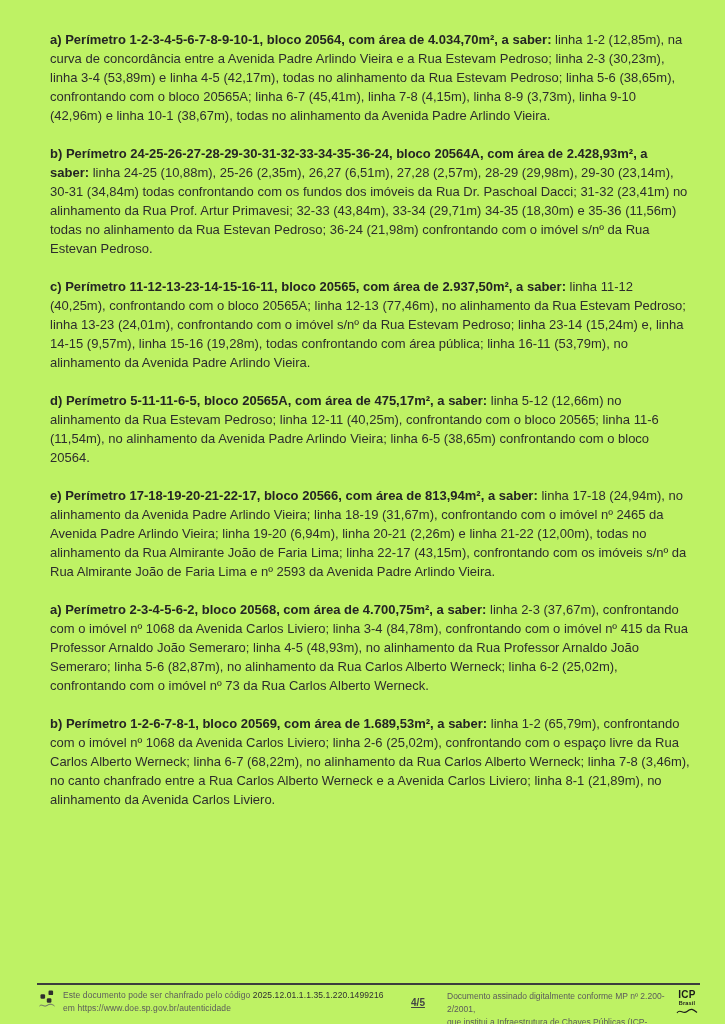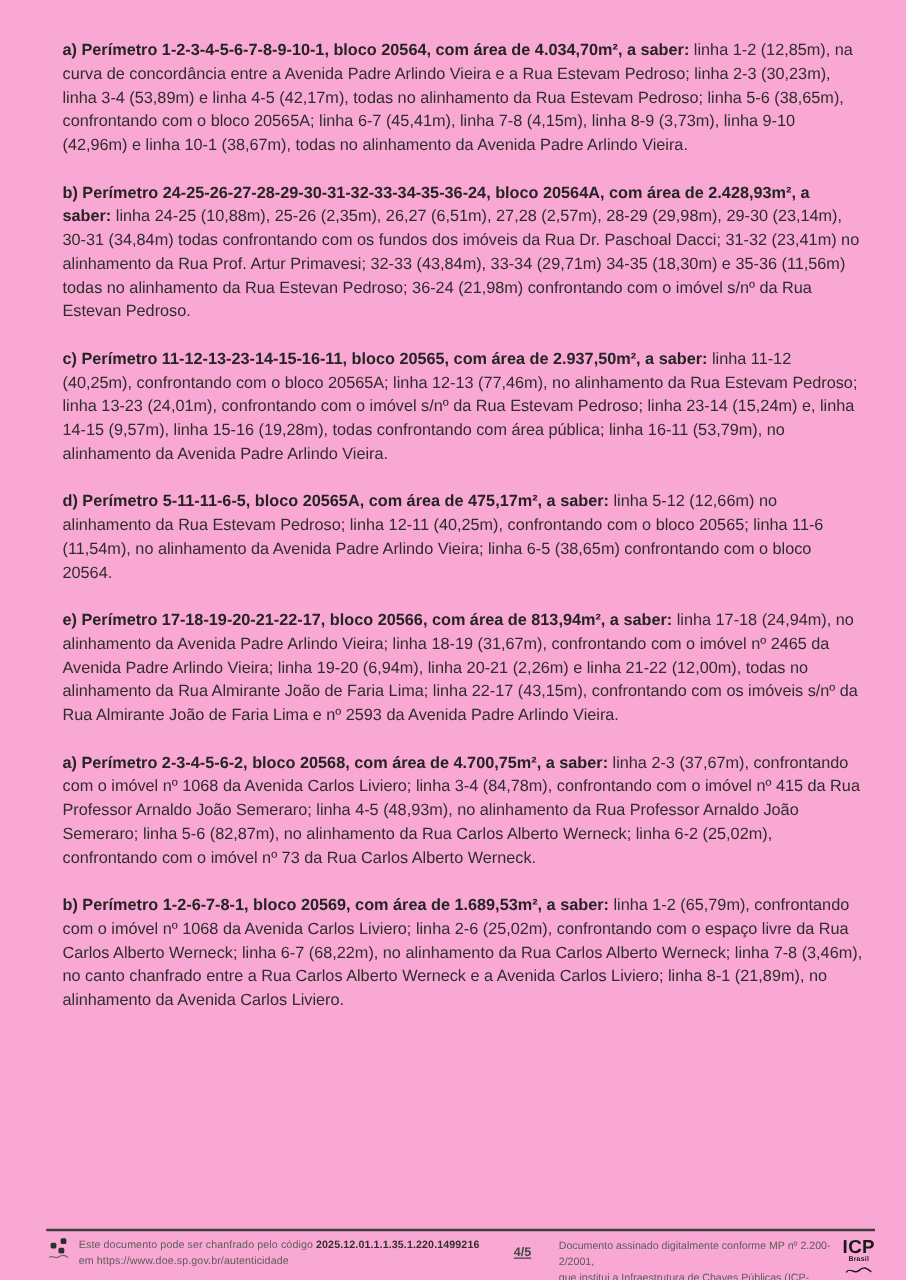--- a/index.html
+++ b/index.html
@@ -4,21 +4,21 @@
 <style>
   * { margin: 0; padding: 0; box-sizing: border-box; }
   html, body { background: #e8e8e8; }
   body { font-family: "Liberation Sans", sans-serif; }
 
   .page {
     position: relative;
     width: 725px;
     height: 1024px;
     margin: 0 auto;
-    background: #f9a8d4;
+    background: #bef264;
     overflow: hidden;
   }
 
   .content {
     position: absolute;
     left: 50px;
     top: 30px;
     width: 640px;
     font-size: 13px;
     line-height: 19px;
@@ -61,21 +61,21 @@
     flex-direction: column;
     align-items: center;
     padding-top: 1px;
   }
   .f-left-text {
     font-size: 8.5px;
     line-height: 13px;
     color: #5b5b5b;
     letter-spacing: 0.1px;
   }
-  .f-left-text b { color: #2f2f2f; font-weight: 700; }
+  .f-left-text b { color: #2f2f2f; font-weight: 400; }
 
   .f-page {
     width: 58px;
     text-align: center;
     font-size: 10px;
     font-weight: 700;
     color: #444444;
     padding-top: 8px;
     text-decoration: underline;
   }
@@ -97,21 +97,21 @@
 
   .icp {
     width: 26px;
     flex: 0 0 auto;
     display: flex;
     flex-direction: column;
     align-items: center;
     line-height: 1;
     padding-top: 1px;
   }
-  .icp-t { font-size: 15px; font-weight: 800; color: #1a1a1a; letter-spacing: 0.3px; }
+  .icp-t { font-size: 10px; font-weight: 800; color: #1a1a1a; letter-spacing: 0.3px; }
   .icp-b { font-size: 5.5px; font-weight: 800; color: #1a1a1a; margin-top: 1px; letter-spacing: 0.2px; }
 </style>
 </head>
 <body>
 
 <div class="page">
 
   <div class="content">
       <p class="para"><strong>a) Perímetro 1-2-3-4-5-6-7-8-9-10-1, bloco 20564, com área de 4.034,70m², a saber: </strong>linha 1-2 (12,85m), na curva de concordância entre a Avenida Padre Arlindo Vieira e a Rua Estevam Pedroso; linha 2-3 (30,23m), linha 3-4 (53,89m) e linha 4-5 (42,17m), todas no alinhamento da Rua Estevam Pedroso; linha 5-6 (38,65m), confrontando com o bloco 20565A; linha 6-7 (45,41m), linha 7-8 (4,15m), linha 8-9 (3,73m), linha 9-10 (42,96m) e linha 10-1 (38,67m), todas no alinhamento da Avenida Padre Arlindo Vieira.</p>
       <p class="para"><strong>b) Perímetro 24-25-26-27-28-29-30-31-32-33-34-35-36-24, bloco 20564A, com área de 2.428,93m², a saber: </strong>linha 24-25 (10,88m), 25-26 (2,35m), 26,27 (6,51m), 27,28 (2,57m), 28-29 (29,98m), 29-30 (23,14m), 30-31 (34,84m) todas confrontando com os fundos dos imóveis da Rua Dr. Paschoal Dacci; 31-32 (23,41m) no alinhamento da Rua Prof. Artur Primavesi; 32-33 (43,84m), 33-34 (29,71m) 34-35 (18,30m) e 35-36 (11,56m) todas no alinhamento da Rua Estevan Pedroso; 36-24 (21,98m) confrontando com o imóvel s/nº da Rua Estevan Pedroso.</p>

